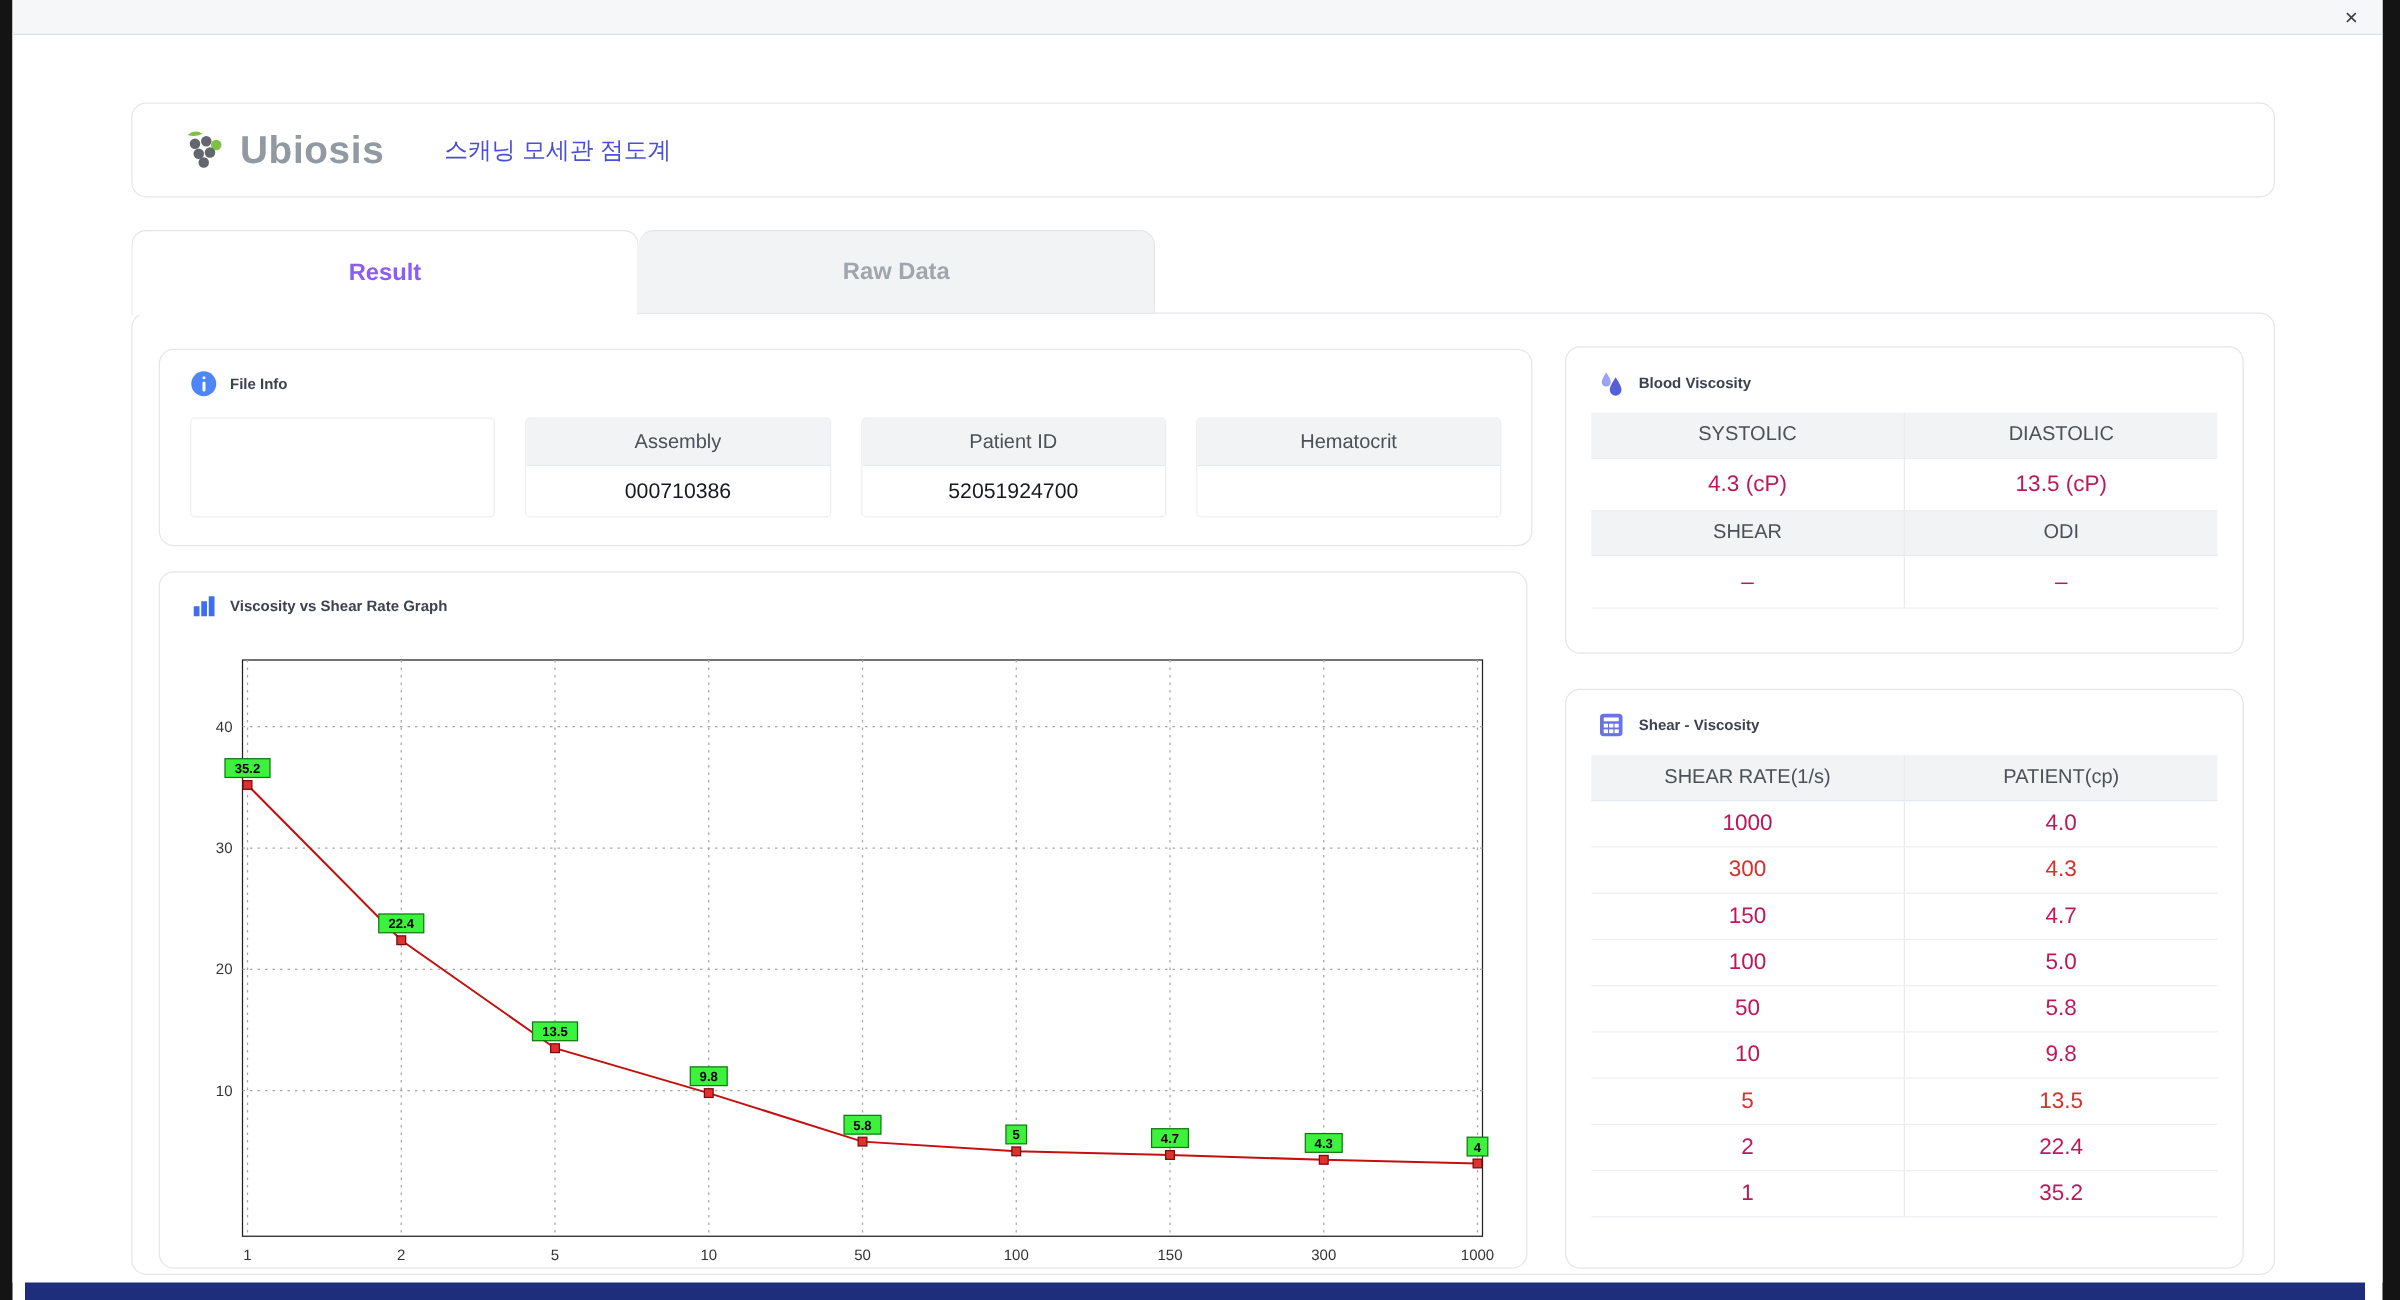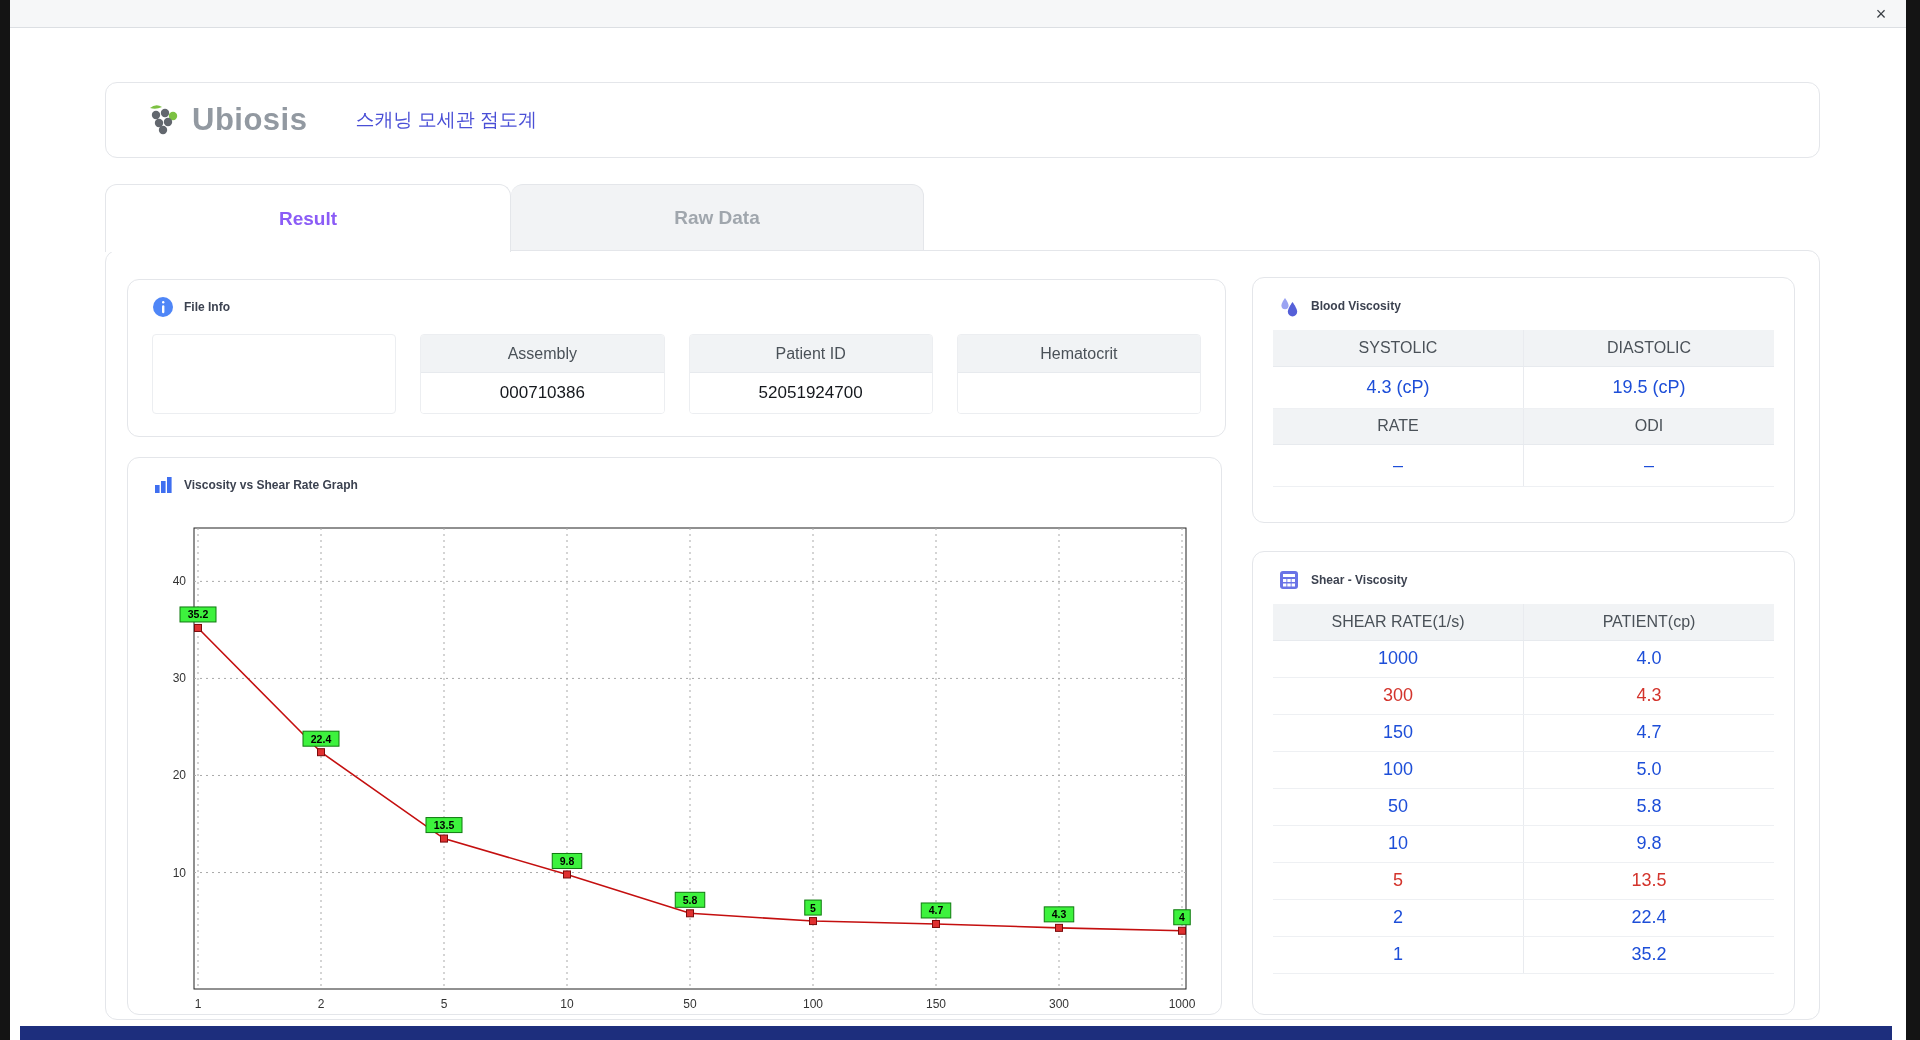--- a/index.html
+++ b/index.html
@@ -53,21 +53,21 @@
   .chart-wrap { position:absolute; left:25px; top:62px; width:1045px; height:490px; }
   svg.chart { overflow:visible; display:block; }
 
   
   .bv-card { position:absolute; left:1146px; top:26px; width:543px; height:246px; }
   .shear-card { position:absolute; left:1146px; top:300px; width:543px; height:464px; }
 
   table.datatable { width:calc(100% - 40px); margin:4px 20px 0 20px; border-collapse:collapse; table-layout:fixed; }
   table.datatable th { background:#f1f3f5; font-weight:normal; font-size:16px; color:#4a5158; height:36px; text-align:center;
     border-bottom:1px solid #e7eaee; }
-  table.datatable td { height:42px; font-size:18px; color:#1d4ed8; text-align:center; border-bottom:1px solid #eef0f3; background:#fff; }
+  table.datatable td { height:42px; font-size:18px; color:#be185d; text-align:center; border-bottom:1px solid #eef0f3; background:#fff; }
   table.datatable th:first-child, table.datatable td:first-child { border-right:1px solid #e9ebef; }
   table.shear td { height:37px; }
   tr.hl-red td { color:#d3342c; }
 
   .icon { display:inline-flex; align-items:center; justify-content:center; }
 </style>
 </head>
 <body>
 
 <div class="screen">
@@ -218,24 +218,24 @@
             <h2>Blood Viscosity</h2>
           </div>
           <table class="datatable">
             <tbody>
                 <tr>
               <th>SYSTOLIC</th>
               <th>DIASTOLIC</th>
             </tr>
             <tr>
               <td>4.3 (cP)</td>
-              <td>19.5 (cP)</td>
-            </tr>
-            <tr>
-              <th>RATE</th>
+              <td>13.5 (cP)</td>
+            </tr>
+            <tr>
+              <th>SHEAR</th>
               <th>ODI</th>
             </tr>
             <tr>
               <td>–</td>
               <td>–</td>
             </tr>
           </tbody>
             </table>
         </div>
 

